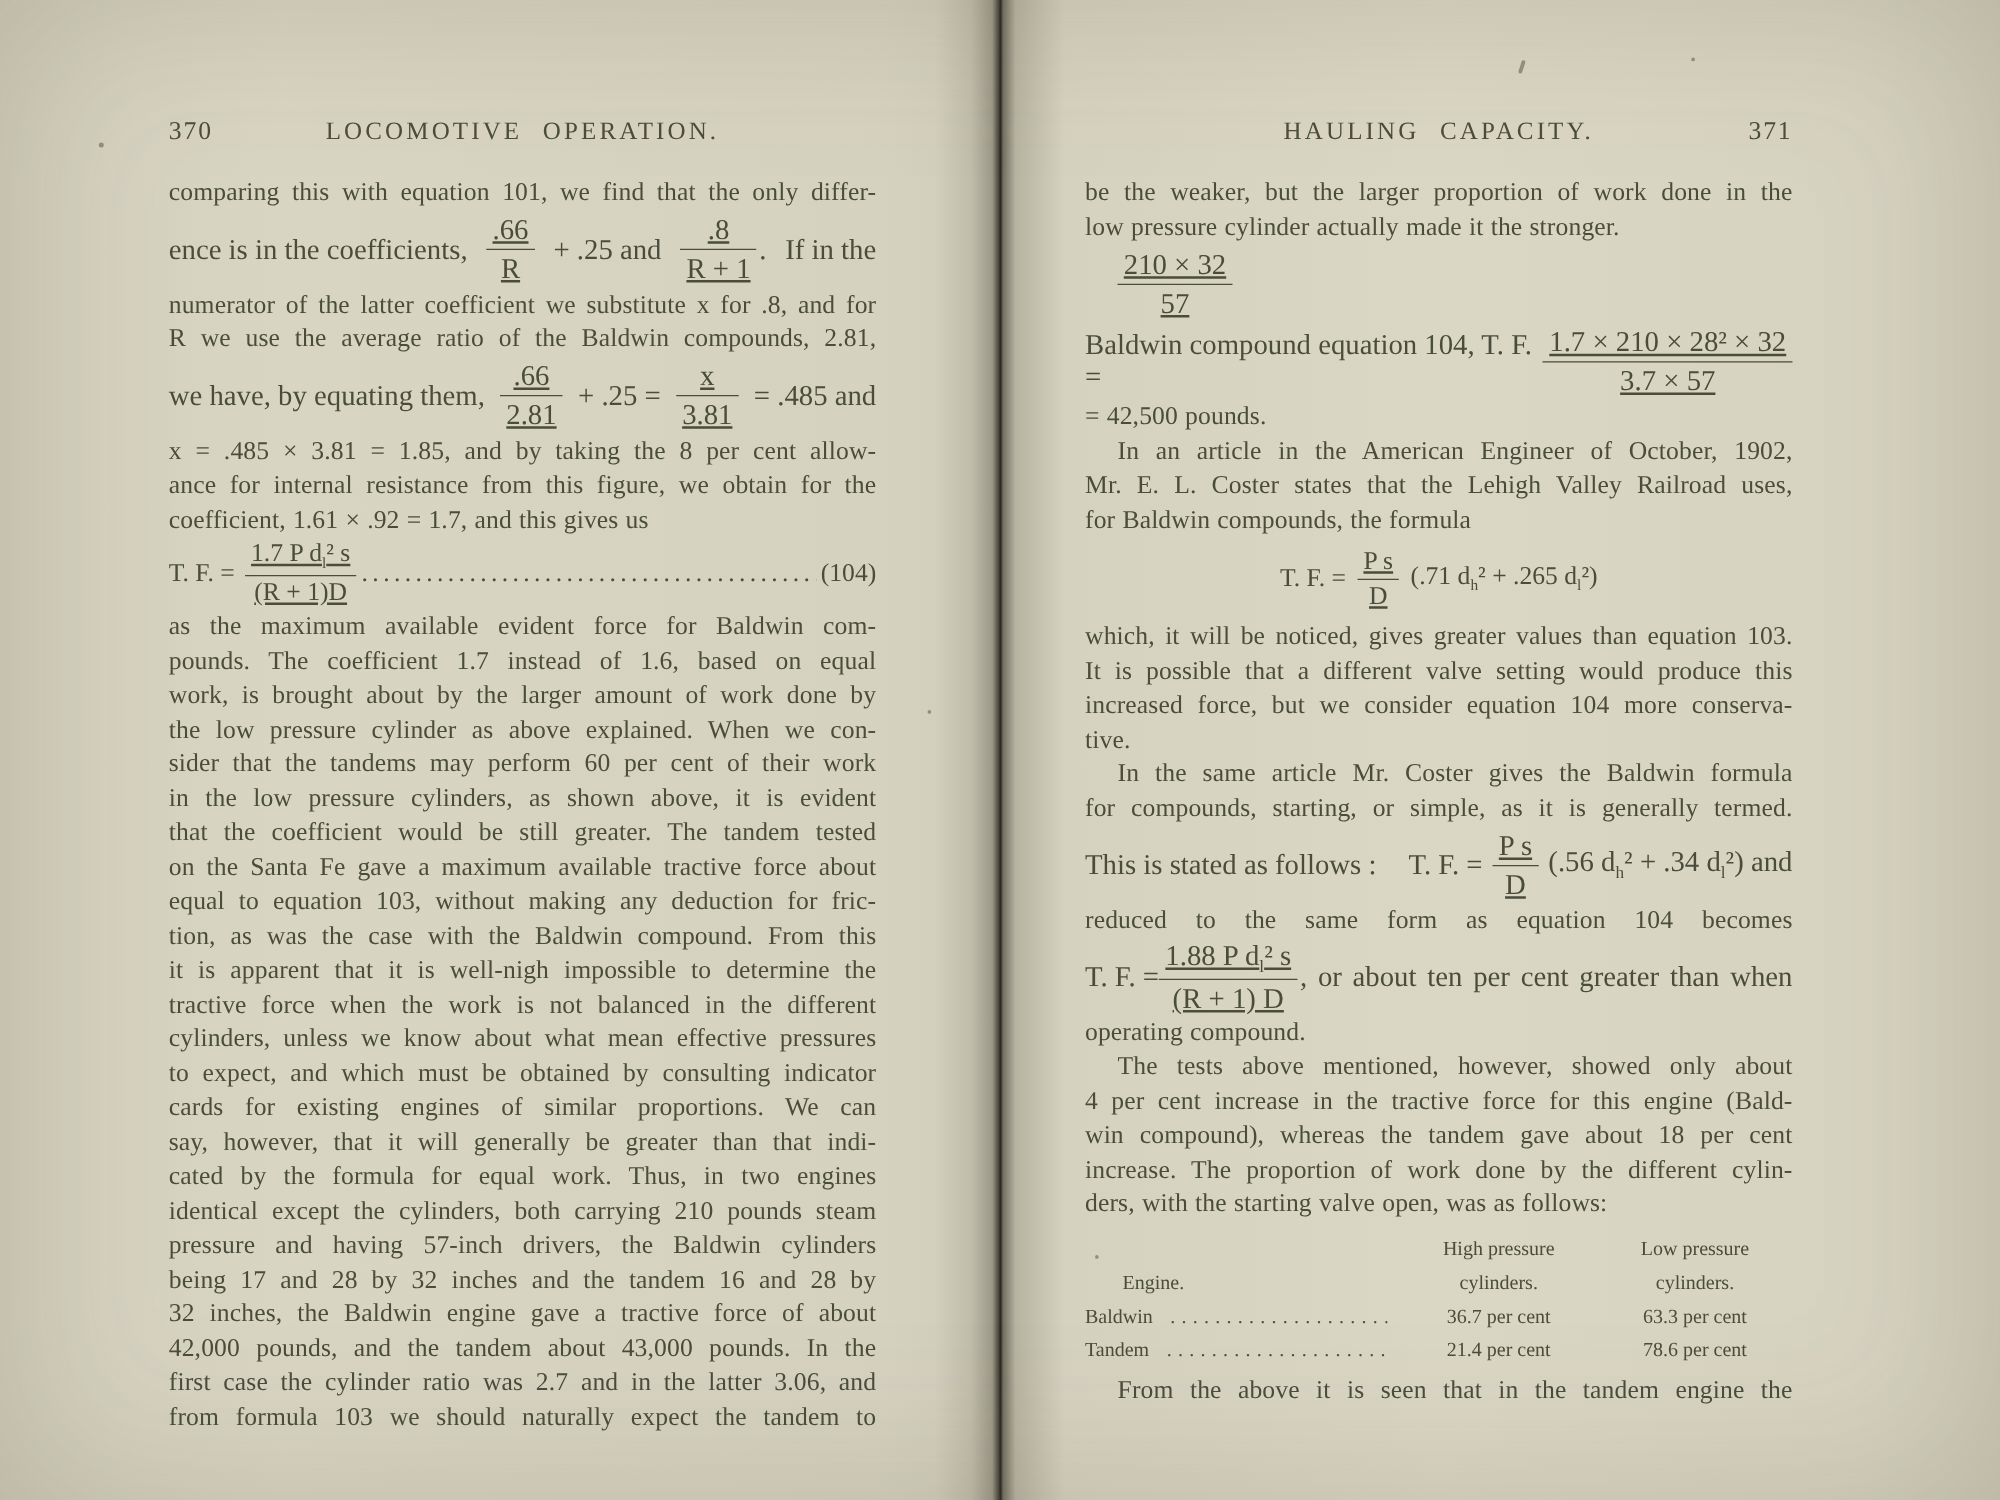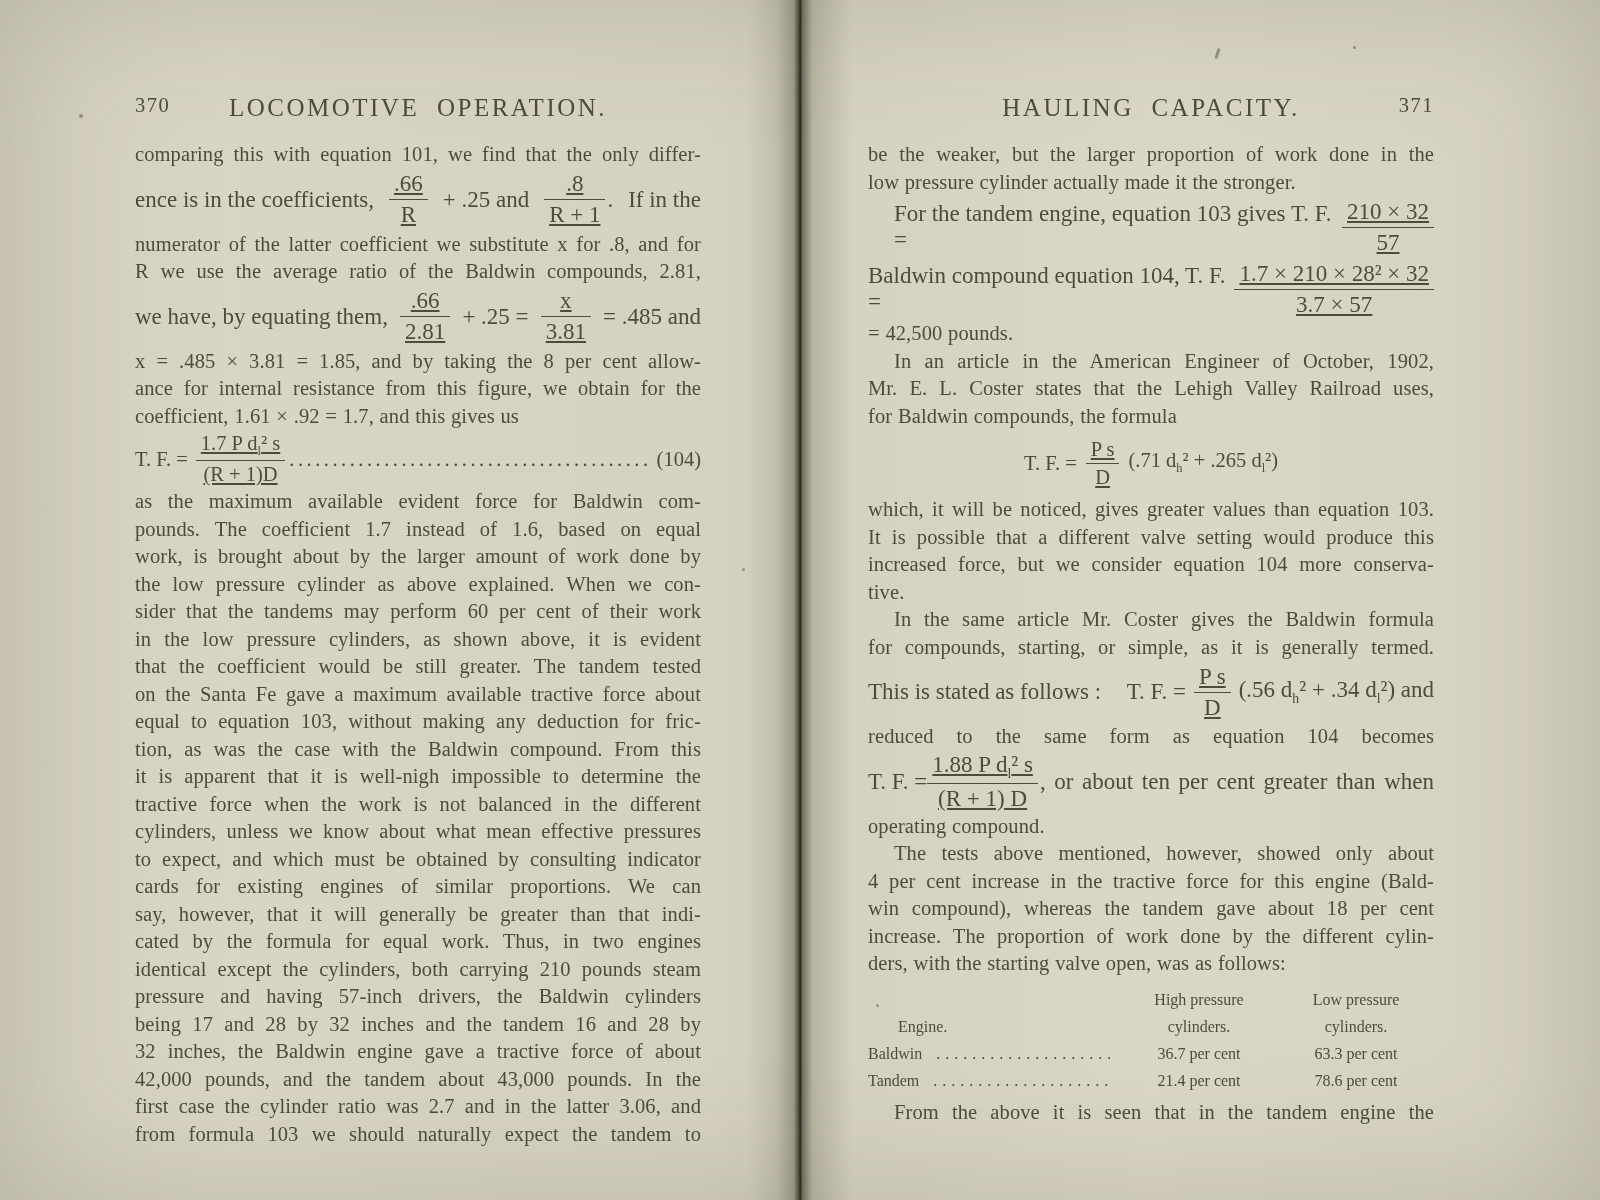--- a/index.html
+++ b/index.html
@@ -29,21 +29,21 @@
   .page-left { left:0; }
   .page-right { left:800px; }
   .textblock { position:absolute; top:78px; width:566px; }
   .page-left .textblock { left:135px; }
   .page-right .textblock { left:68px; }
 
   .header { position:relative; height:28px; margin-bottom:19px; }
   .pagenum { font-size:20.5px; letter-spacing:1.5px; }
   .pn-left { position:absolute; left:0; top:0; }
   .pn-right { position:absolute; right:0; top:0;margin-left:31px; }
-  .runtitle { display:block; text-align:center; font-size:25px; letter-spacing:2.5px; word-spacing:9px; }
+  .runtitle { display:block; text-align:center; font-size:20px; letter-spacing:2.5px; word-spacing:9px; }
 
   .bl {
     font-size:20.5px; line-height:27.5px; letter-spacing:0.1px; word-spacing:0.5px;
     text-align:justify; text-align-last:justify;
   }
   .bl.end { text-align-last:left; }
   .ind { text-indent:26px; }
 
   .frline {
     display:flex; justify-content:space-between; align-items:center;
@@ -172,21 +172,20 @@
     <div class="textblock">
       <div class="header">
         <span class="runtitle">HAULING CAPACITY.</span>
         <span class="pagenum pn-right">371</span>
       </div>
 
       <div class="bl">be the weaker, but the larger proportion of work done in the</div>
       <div class="bl end">low pressure cylinder actually made it the stronger.</div>
 
       <div class="frline pad">
-        <span>For the tandem engine, equation 103 gives T. F. =</span>
         <span class="frac">
           <span class="fnum">210 × 32</span>
           <span class="fden">57</span>
         </span>
       </div>
 
 
       <div class="frline">
         <span>Baldwin compound equation 104, T. F. =</span>
         <span class="frac">

